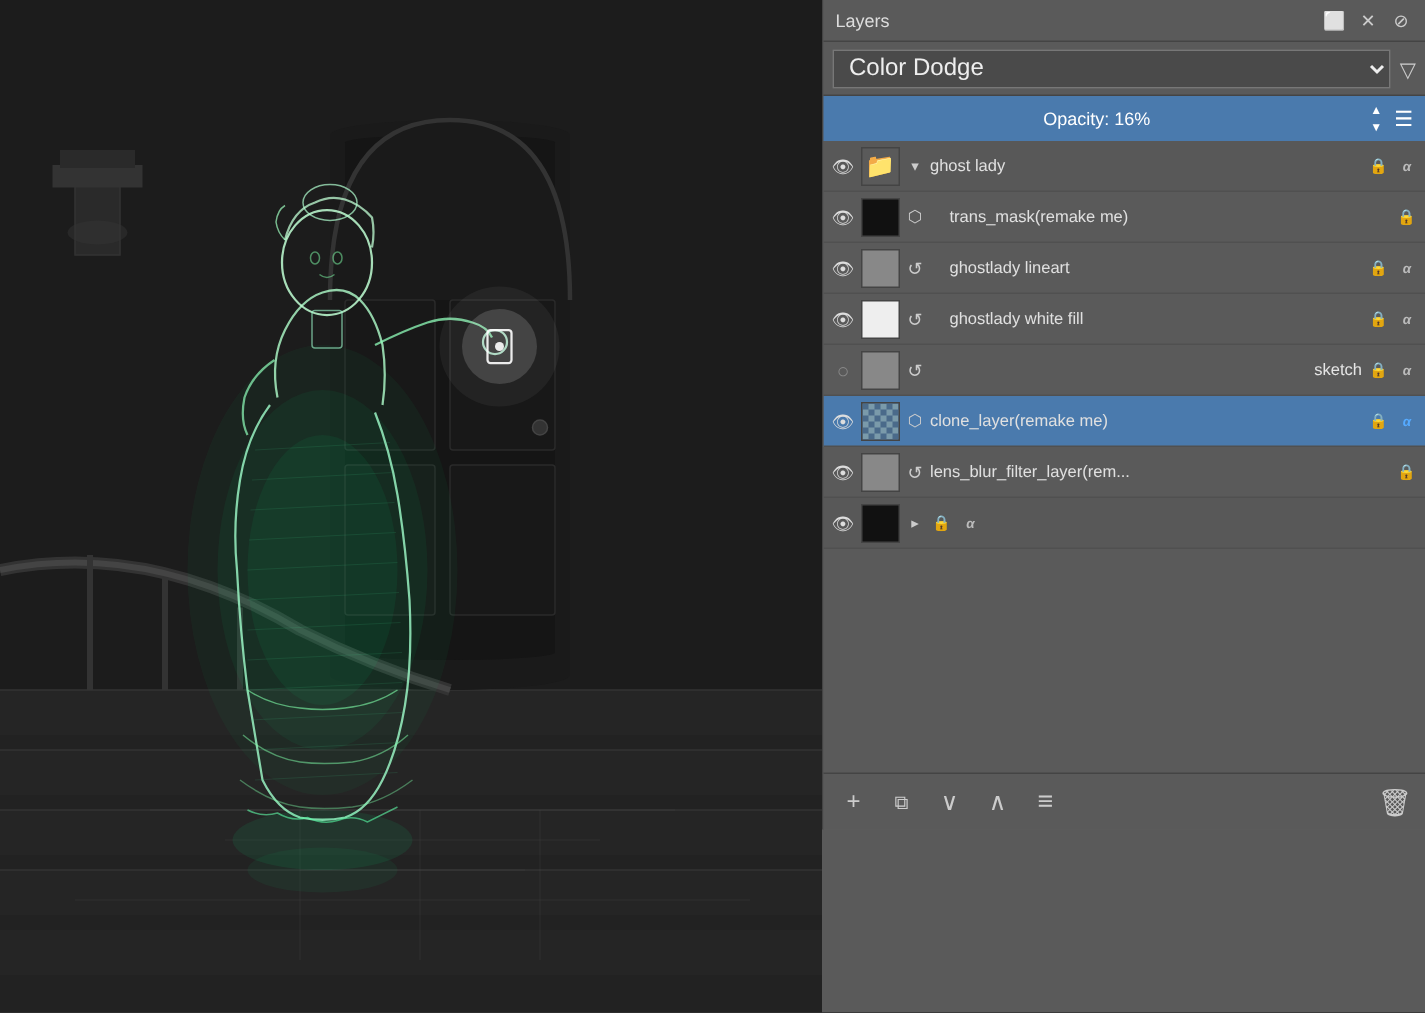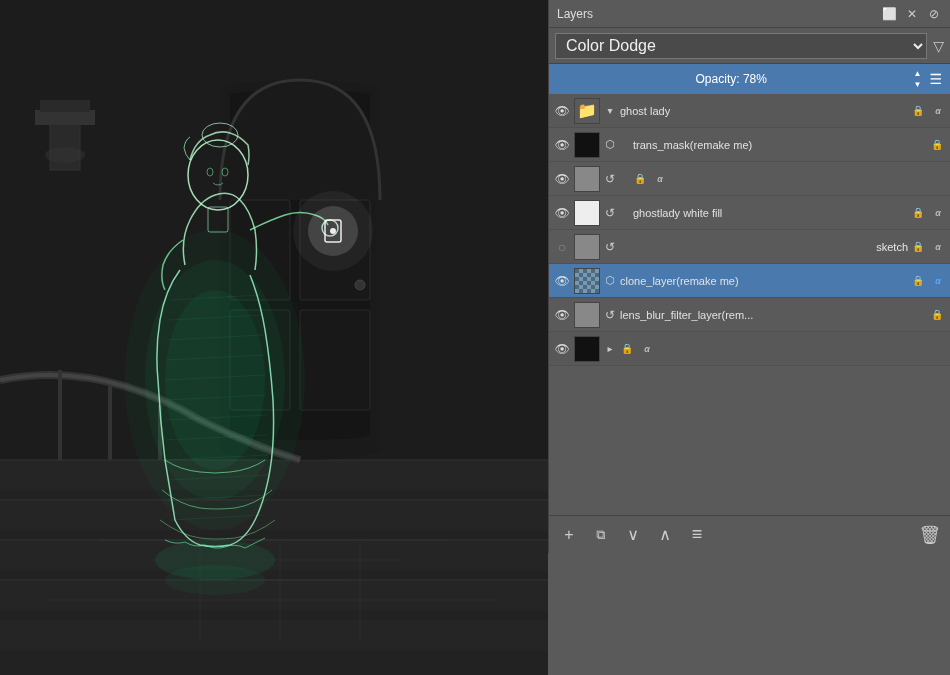--- a/index.html
+++ b/index.html
@@ -414,21 +414,21 @@
     </div>
   </div>
 
   <div id="blend-row">
     <select id="blend-select">
     <option value="Normal">Normal</option><option value="Dissolve">Dissolve</option><option value="Darken">Darken</option><option value="Multiply">Multiply</option><option value="Color Burn">Color Burn</option><option value="Linear Burn">Linear Burn</option><option value="Lighten">Lighten</option><option value="Screen">Screen</option><option value="Color Dodge" selected="">Color Dodge</option><option value="Linear Dodge">Linear Dodge</option><option value="Overlay">Overlay</option><option value="Soft Light">Soft Light</option><option value="Hard Light">Hard Light</option><option value="Difference">Difference</option><option value="Exclusion">Exclusion</option><option value="Hue">Hue</option><option value="Saturation">Saturation</option><option value="Color">Color</option><option value="Luminosity">Luminosity</option></select>
     <div class="blend-icon">▽</div>
   </div>
 
   <div id="opacity-row">
-    <span id="opacity-label">Opacity: 78%</span>
+    <span id="opacity-label">Opacity: 16%</span>
     <div class="opacity-arrows">
       <div class="opacity-arrow">▲</div>
       <div class="opacity-arrow">▼</div>
     </div>
     <div class="menu-icon">☰</div>
   </div>
 
   <div id="layers-list">
   <div class="layer-row group">
         <div class="eye-icon eye-open"></div>
@@ -450,20 +450,21 @@
         <div class="layer-name">trans_mask(remake me)</div>
         <div class="layer-icons-right">
           <div class="ri" style="font-size: 10px;">🔒</div>
         </div>
       </div>
       <div class="layer-row">
         <div class="eye-icon eye-open"></div>
         <div class="thumb" style="background: rgb(136, 136, 136);"></div>
         <div class="thumb-group-arrow" style="font-size: 12px;">↺</div>
         <div class="layer-indent"></div>
+        <div class="layer-name">ghostlady lineart</div>
         <div class="layer-icons-right">
           <div class="ri" style="font-size: 10px;">🔒</div>
           <div class="ri alpha-icon">α</div>
         </div>
       </div>
       <div class="layer-row">
         <div class="eye-icon eye-open"></div>
         <div class="thumb" style="background: rgb(238, 238, 238);"></div>
         <div class="thumb-group-arrow" style="font-size: 12px;">↺</div>
         <div class="layer-indent"></div>

